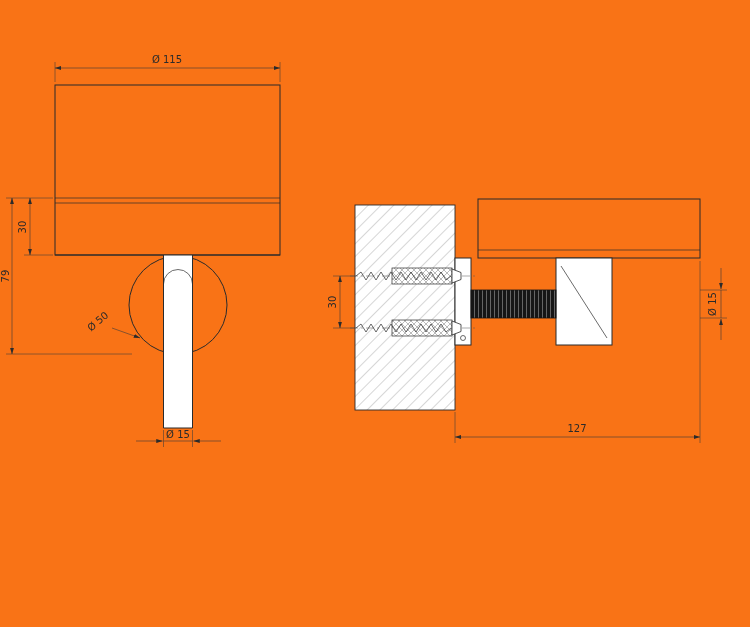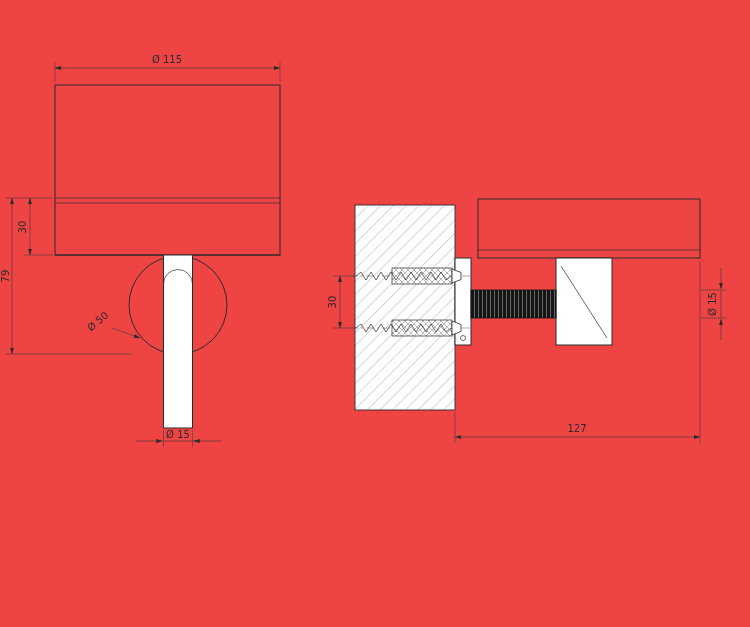--- a/index.html
+++ b/index.html
@@ -6,21 +6,21 @@
     margin: 0;
     padding: 0;
     background: #ffffff;
     width: 750px;
     height: 627px;
     font-family: "DejaVu Sans", sans-serif;
   }
   .drawing-wrap {
     width: 750px;
     height: 627px;
-    background: #ef4444;
+    background: #f97316;
     overflow: hidden;
   }
   svg text {
     font-family: "DejaVu Sans", sans-serif;
     font-size: 10px;
     fill: #2b2b2b;
   }
   .outline { stroke: #2b2b2b; stroke-width: 1; fill: none; }
   .outline-thin { stroke: #2b2b2b; stroke-width: 0.7; fill: none; }
   .dim { stroke: #3a3a3a; stroke-width: 0.6; fill: none; }

